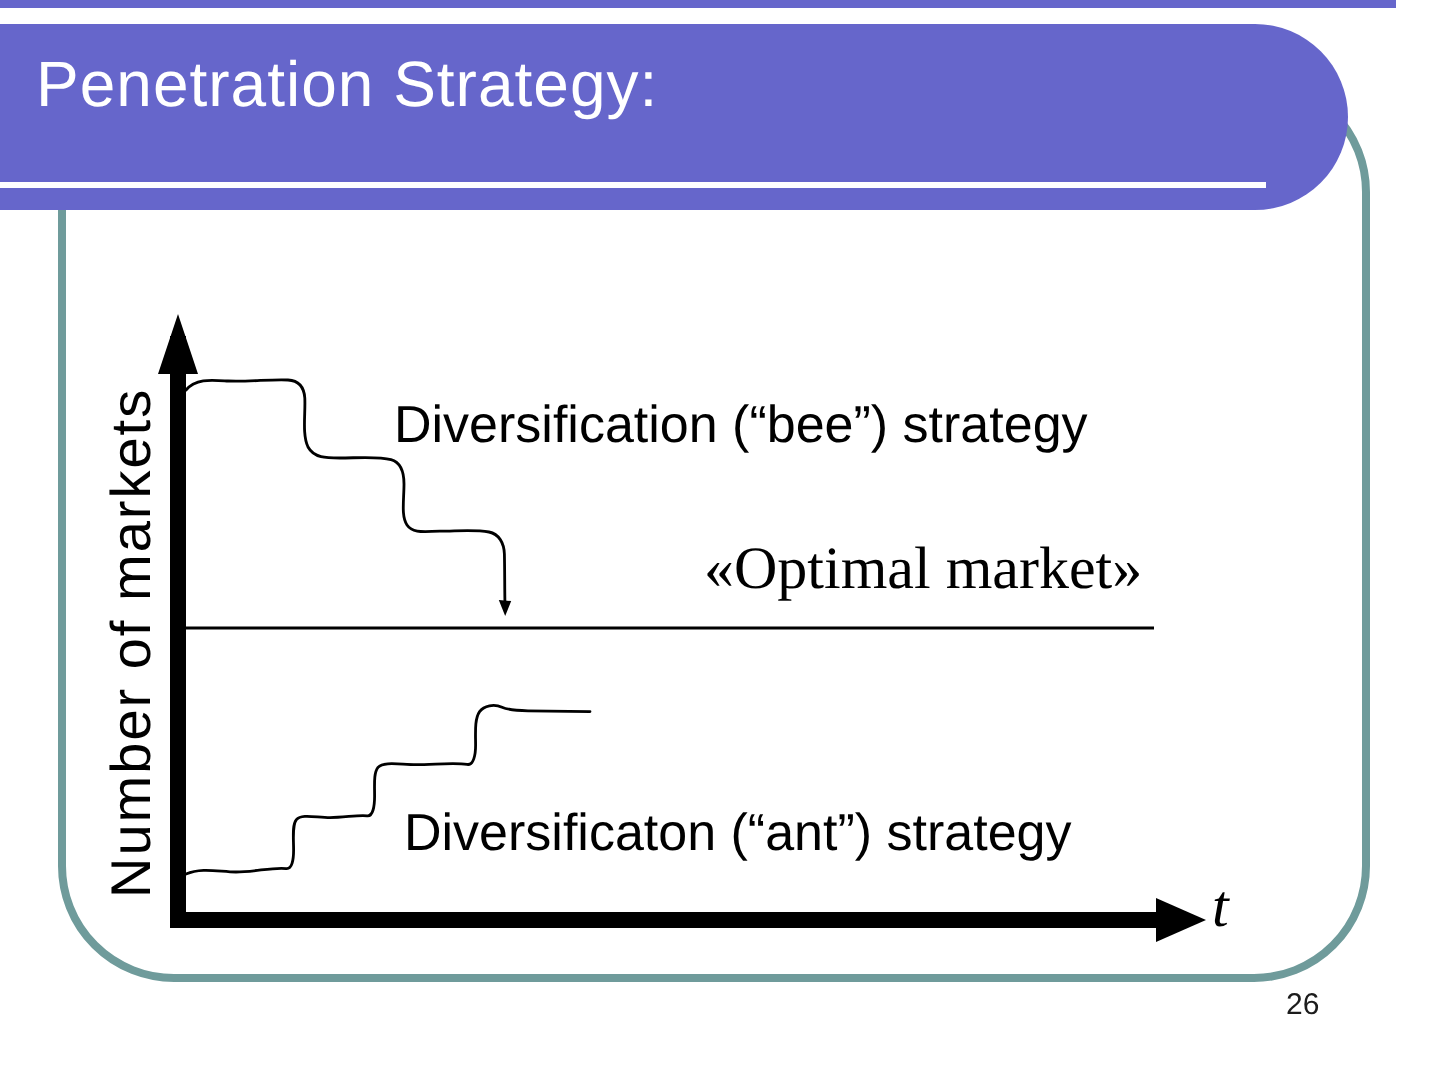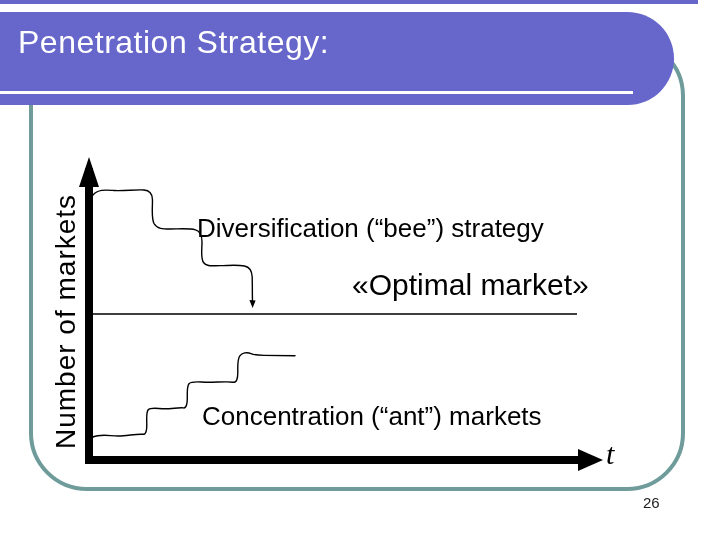--- a/index.html
+++ b/index.html
@@ -25,25 +25,25 @@
     white-space:nowrap;
   }
   .banner-underline {
     position:absolute; left:0; top:91px; width:633px; height:3px;
     background:#ffffff; z-index:3;
   }
   .chart-svg { position:absolute; left:0; top:0; z-index:1; }
   .diag-label {
     position:absolute; color:#000; white-space:nowrap; z-index:1; line-height:1.15;
   }
-  .lbl-divers { left:197px; top:198px; font-size:26px;margin-top:16px; }
+  .lbl-divers { left:197px; top:198px; font-size:26px; }
   .lbl-conc   { left:202px; top:402px; font-size:26px; }
   .lbl-optimal{
     left:352px; top:268px; font-size:30px;
-    font-family:Liberation Sans, sans-serif;
+    font-family:Liberation Serif, serif;
   }
   .lbl-t {
     left:606px; top:437px; font-size:30px; font-style:italic;
     font-family:"Liberation Serif", serif;
   }
   .lbl-yaxis {
     left:50px; top:449px; font-size:28px; letter-spacing:1px;
     transform:rotate(-90deg); transform-origin:0 0;
   }
   .page-number {
@@ -105,21 +105,21 @@
              C237.8 366.5,237.2 359.5,239.8 355.8
              C242 352.8,247 351.8,251 353.6
              C254.5 355.2,259 355.3,264 355.4
              L295 355.8" fill="none" stroke="#000" stroke-width="1.4" stroke-linecap="round"></path>
   </svg>
 
   <div class="diag-label lbl-divers">Diversification (“bee”) strategy</div>
 
   <div class="diag-label lbl-optimal">«Optimal market»</div>
 
-  <div class="diag-label lbl-conc">Concentration (“ant”) markets</div>
+  <div class="diag-label lbl-conc">Diversificaton (“ant”) strategy</div>
 
   <div class="diag-label lbl-t">t</div>
 
   <div class="diag-label lbl-yaxis">Number of markets</div>
 
   <div class="page-number">26</div>
 
 </div>
 
 </body></html>

